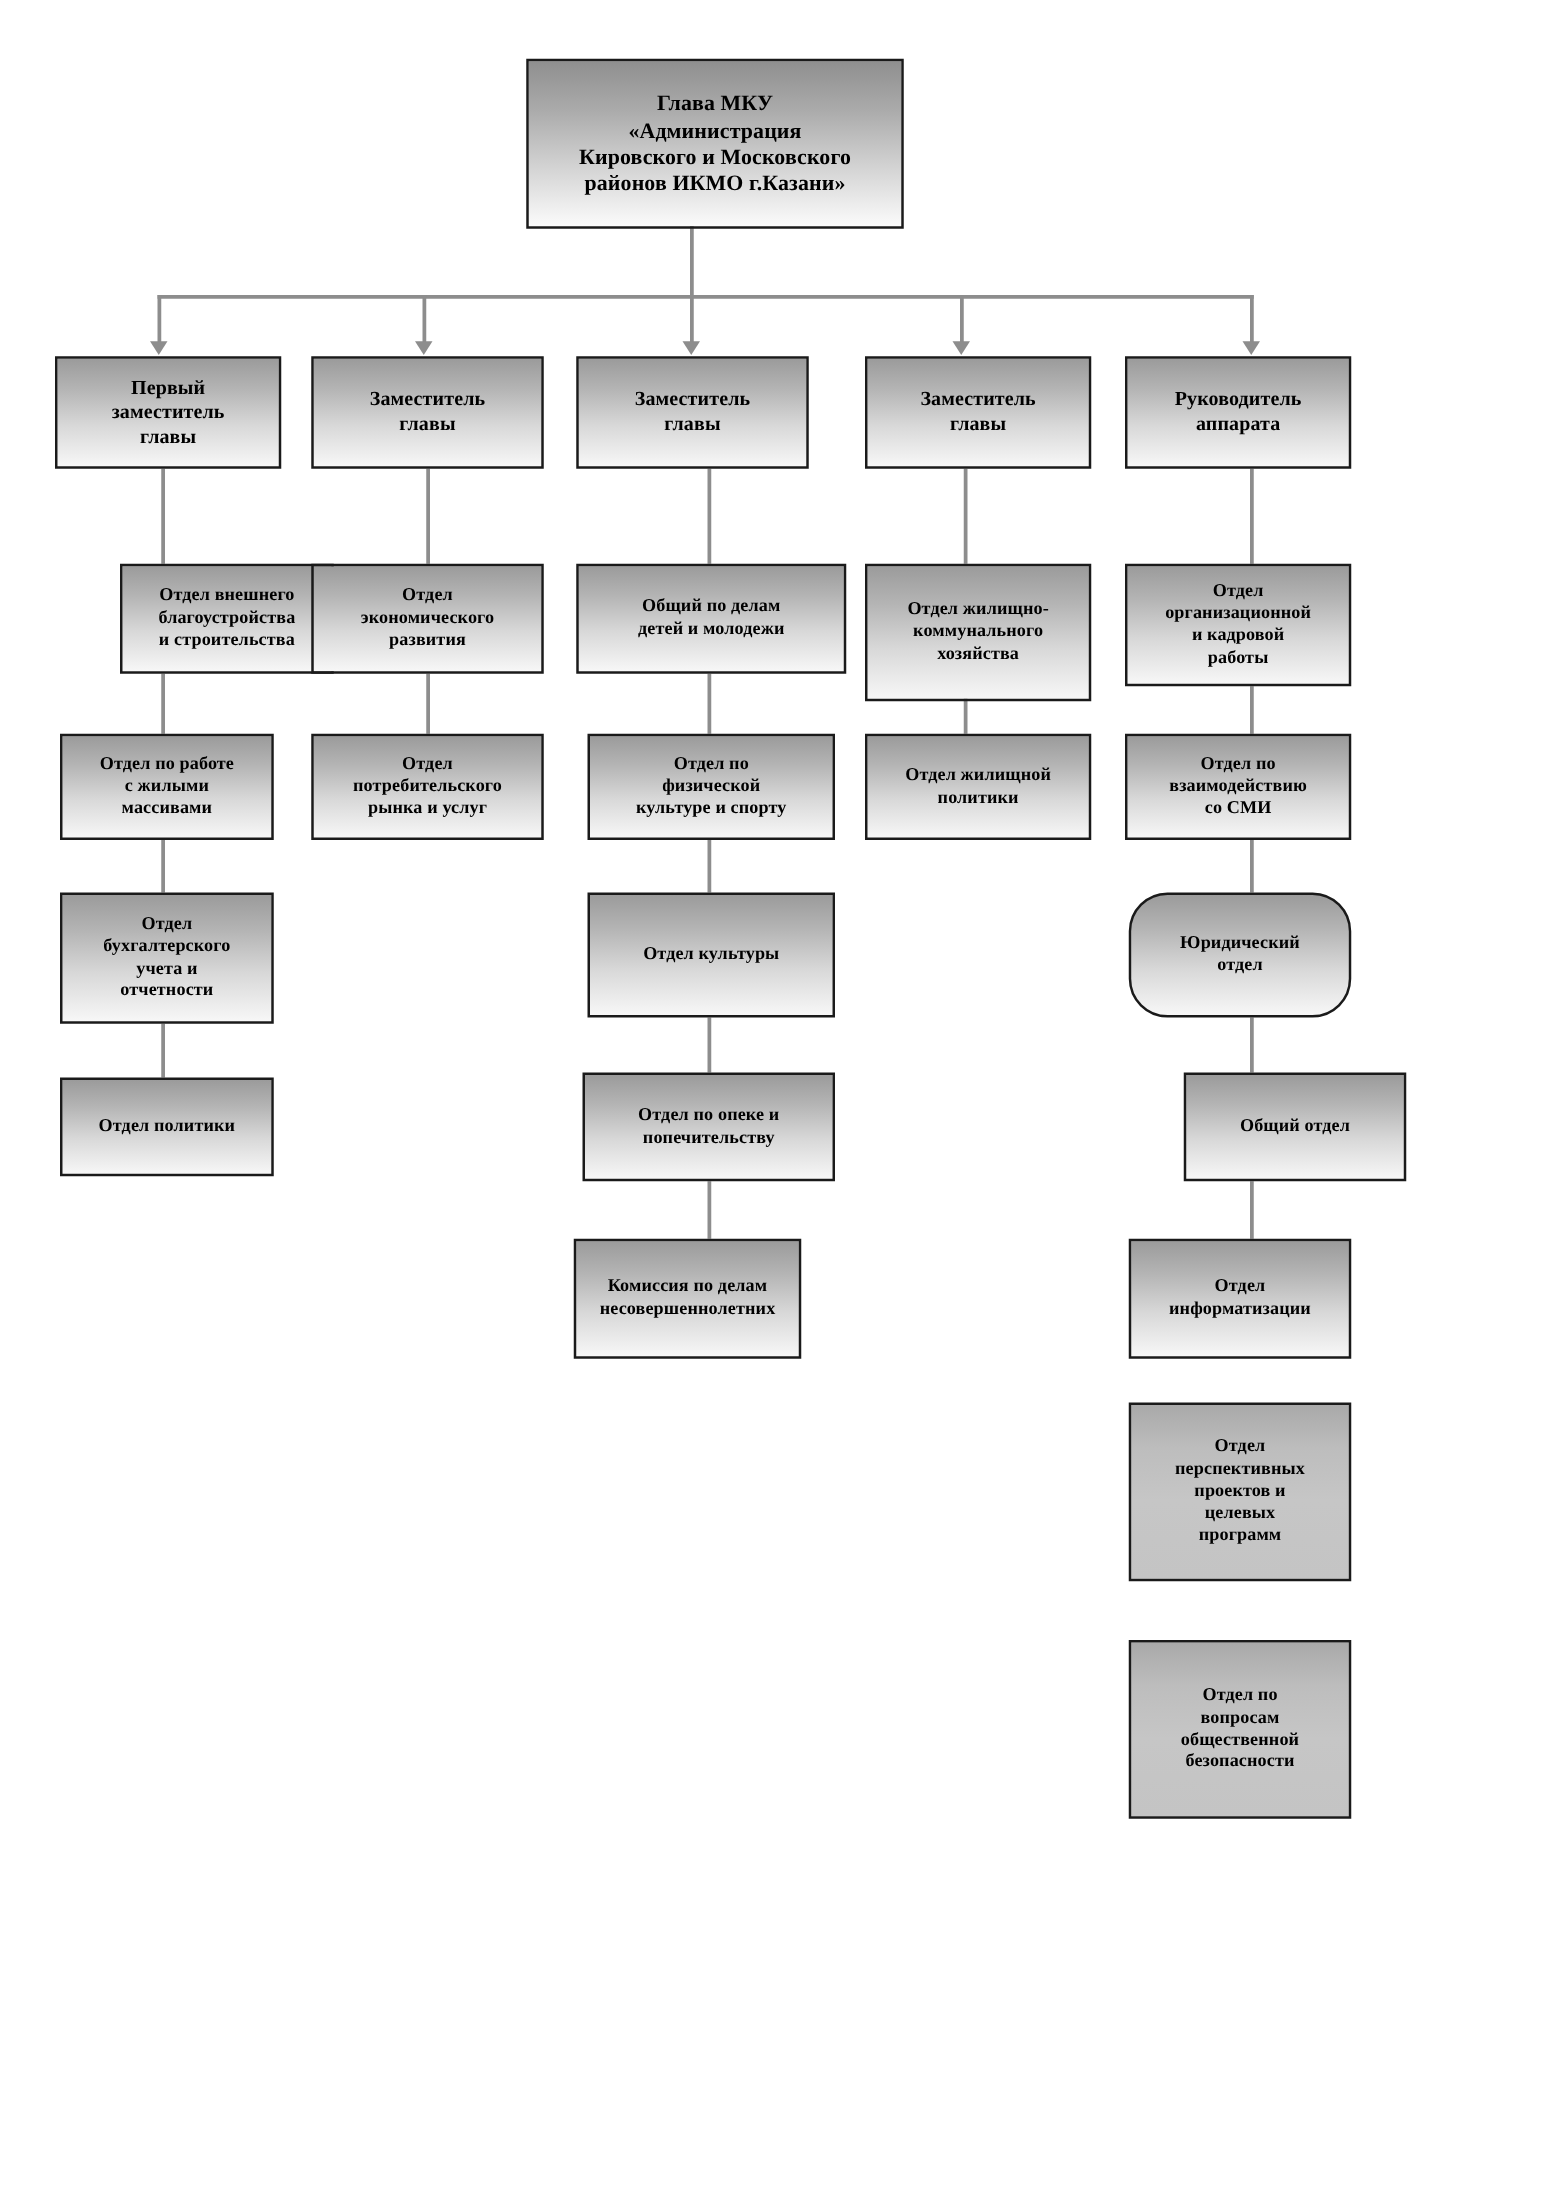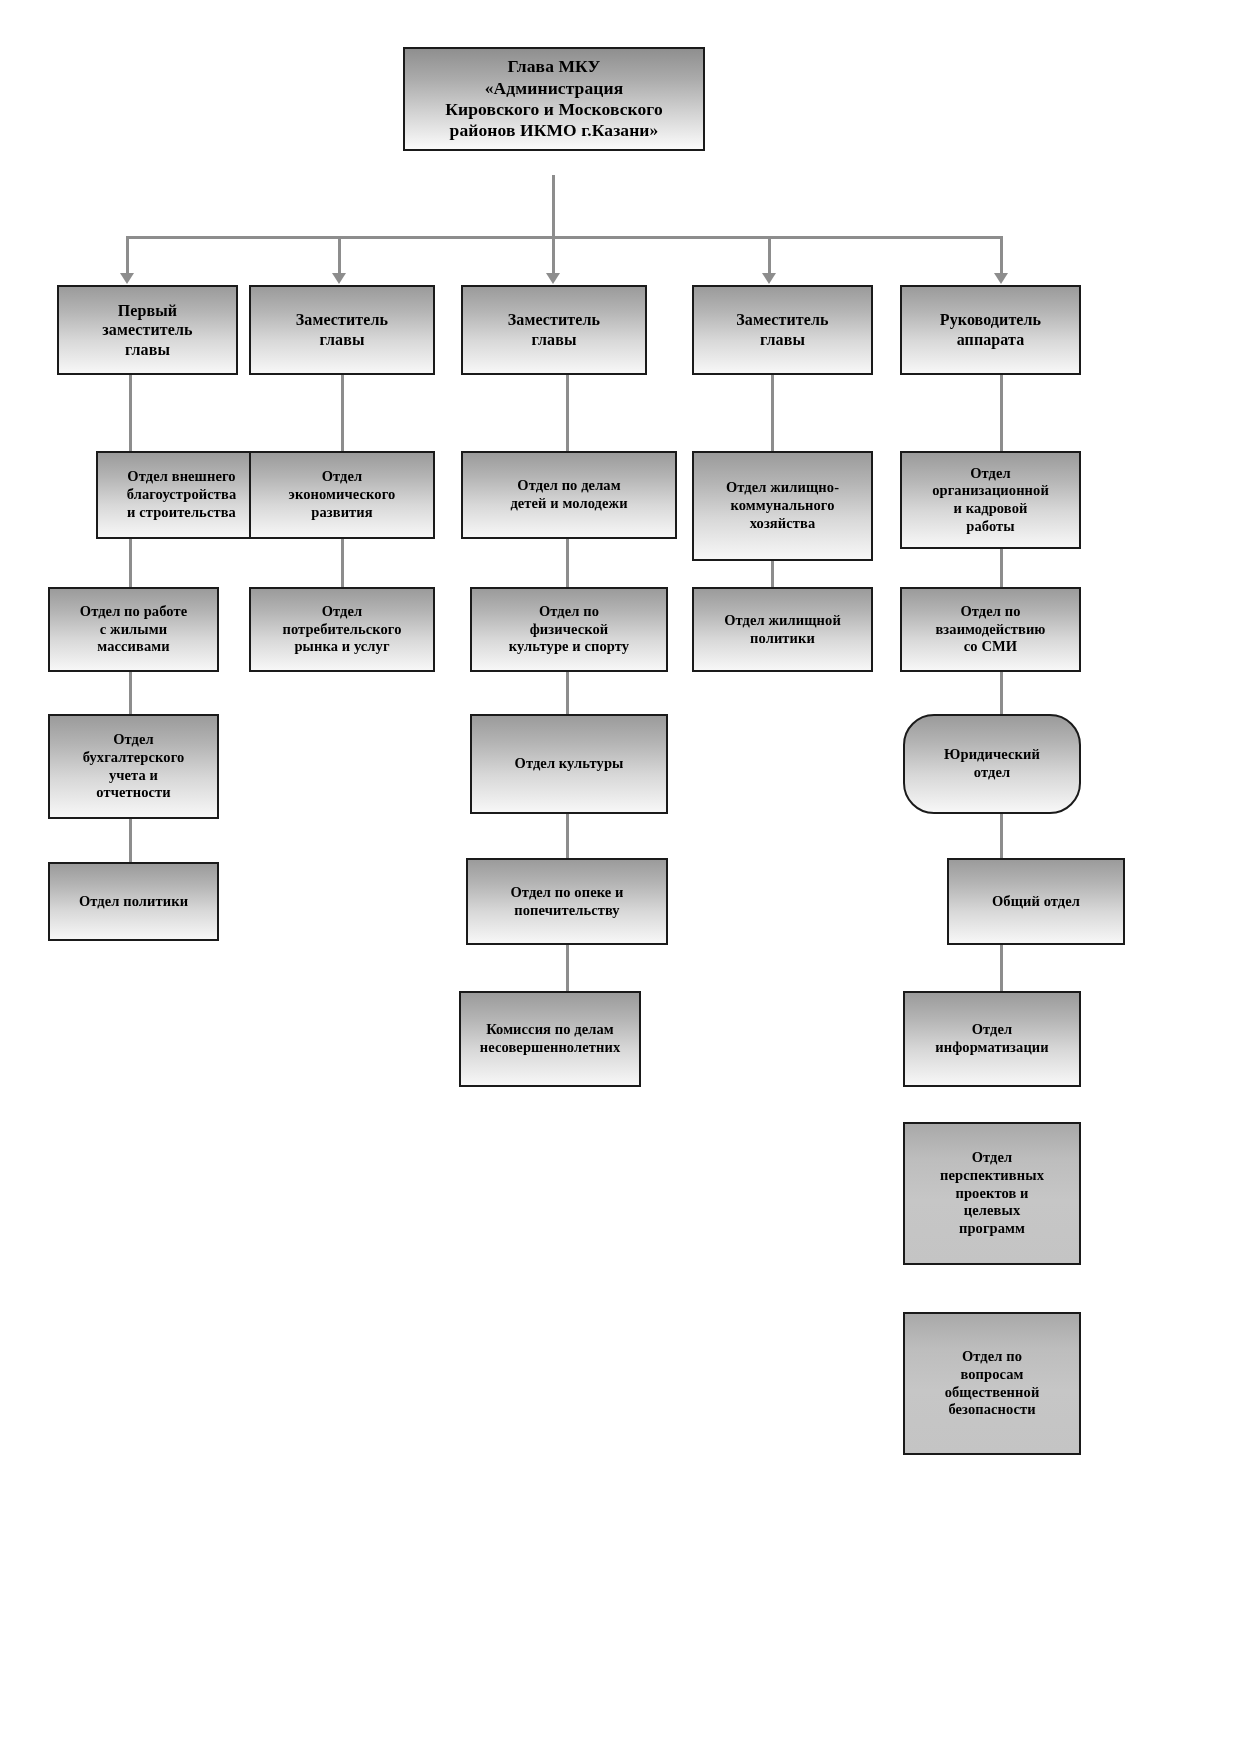--- a/index.html
+++ b/index.html
@@ -72,21 +72,21 @@
     border-right: 7px solid transparent;
     border-top: 11px solid #8d8d8d;
     z-index: 2;
   }
 </style>
 </head>
 <body>
 
 <div id="chart-canvas">
 
-  <div class="node root" style="left:403px; top:47px; width:302px; height:104px;">
+  <div class="node root" style="left:421px; top:47px; width:302px; height:136px;">
     <span class="txt">Глава МКУ
 «Администрация
 Кировского и Московского
 районов ИКМО г.Казани»</span>
   </div>
 
   <div class="vline" style="left:552px; top:175px; width:3px; height:62px;"></div>
 
   <div class="hline" style="left:126px; top:236px; width:877px; height:3px;"></div>
 
@@ -98,21 +98,21 @@
 
   <div class="vline" style="left:552px; top:236px; height:39px;"></div>
   <div class="arrowhead" style="left:546px; top:273px;"></div>
 
   <div class="vline" style="left:768px; top:236px; height:39px;"></div>
   <div class="arrowhead" style="left:762px; top:273px;"></div>
 
   <div class="vline" style="left:1000px; top:236px; height:39px;"></div>
   <div class="arrowhead" style="left:994px; top:273px;"></div>
 
-  <div class="node lvl2" style="left:57px; top:285px; width:181px; height:90px;">
+  <div class="node lvl2" style="left:44px; top:285px; width:181px; height:90px;">
     <span class="txt">Первый
 заместитель
 главы</span>
   </div>
 
   <div class="node lvl2" style="left:249px; top:285px; width:186px; height:90px;">
     <span class="txt">Заместитель
 главы</span>
   </div>
 
@@ -167,21 +167,21 @@
 
   <div class="vline" style="left:341px; top:539px; height:48px;"></div>
   <div class="node dept" style="left:249px; top:587px; width:186px; height:85px;">
     <span class="txt">Отдел
 потребительского
 рынка и услуг</span>
   </div>
 
   <div class="vline" style="left:566px; top:375px; height:76px;"></div>
   <div class="node dept" style="left:461px; top:451px; width:216px; height:88px;">
-    <span class="txt">Отдел по делам
+    <span class="txt">Общий по делам
 детей и молодежи</span>
   </div>
 
   <div class="vline" style="left:566px; top:539px; height:48px;"></div>
   <div class="node dept" style="left:470px; top:587px; width:198px; height:85px;">
     <span class="txt">Отдел по
 физической
 культуре и спорту</span>
   </div>
 

